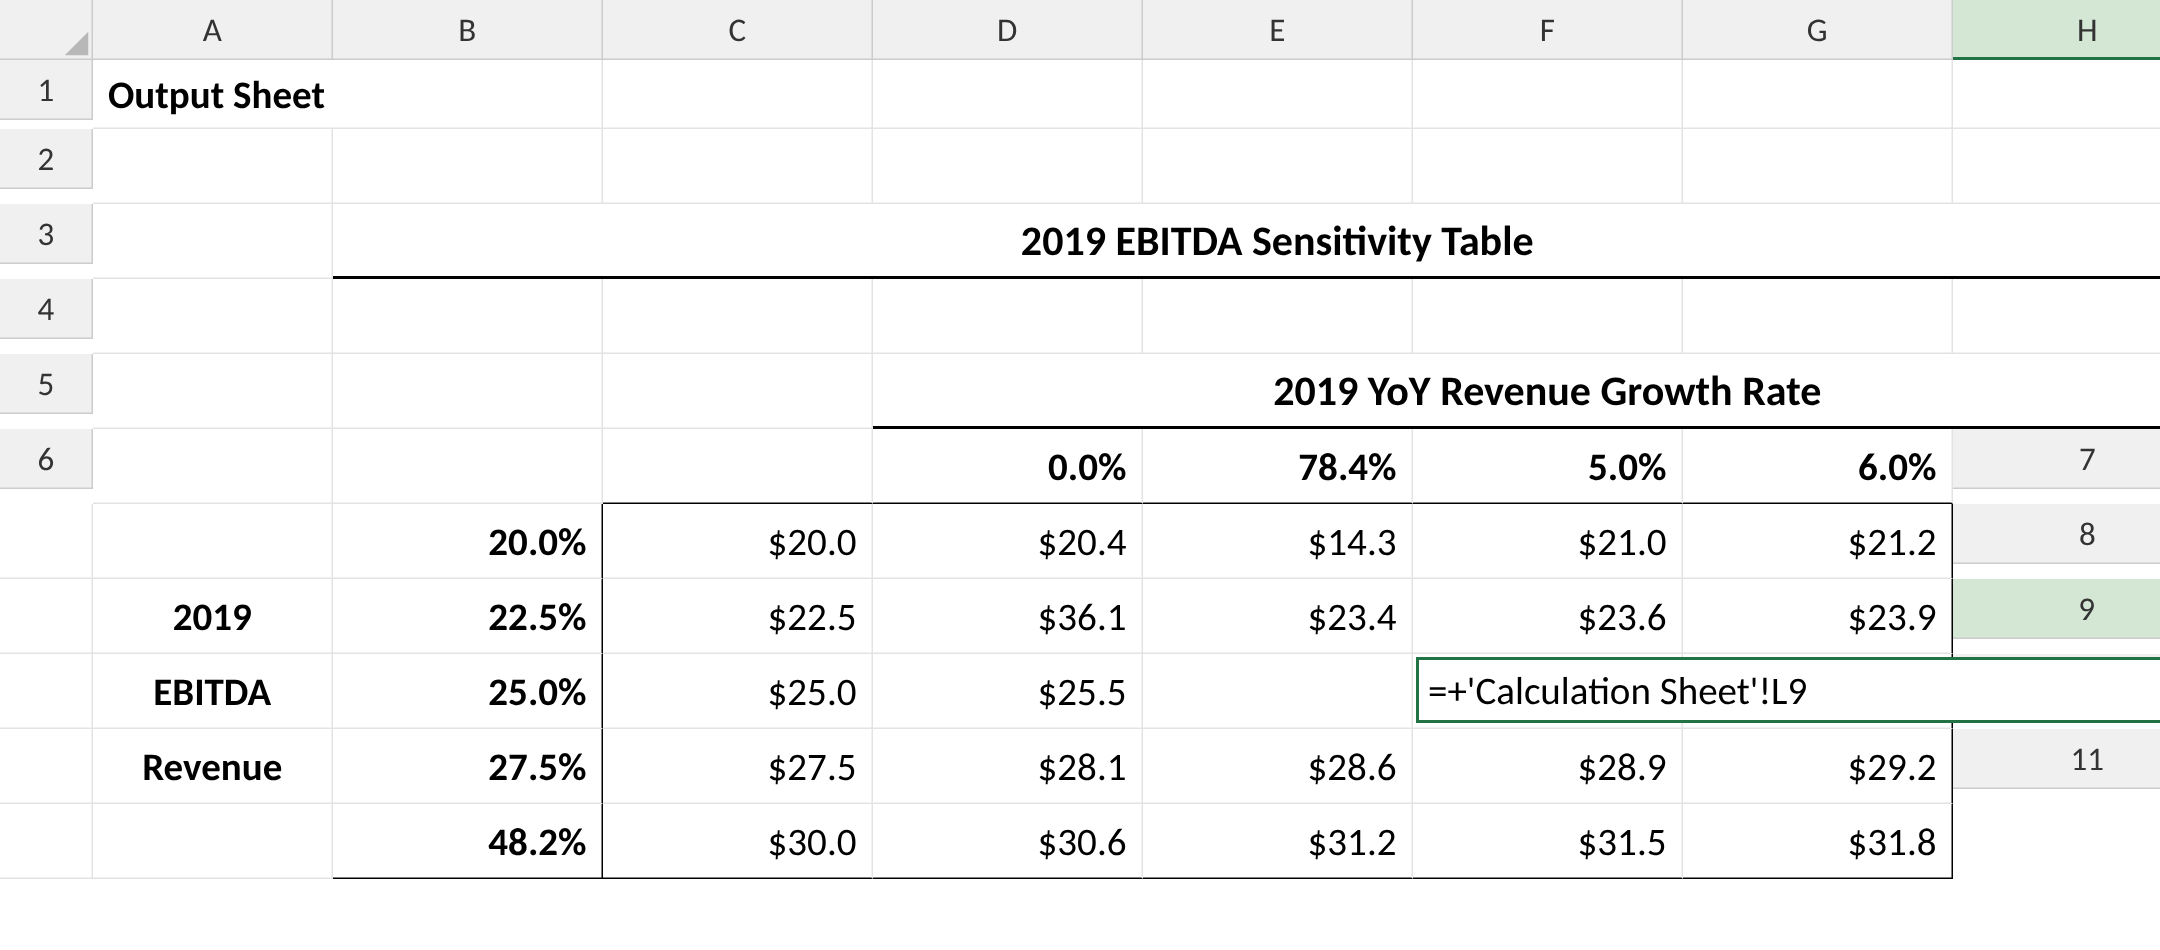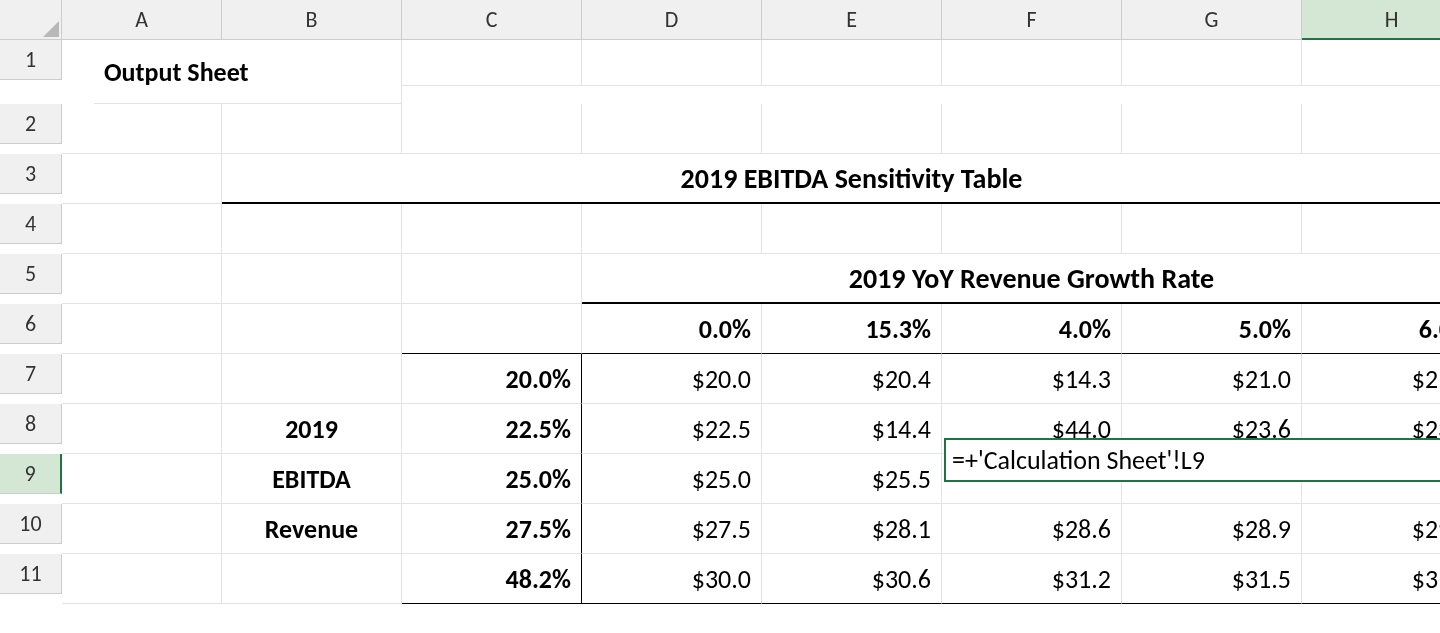--- a/index.html
+++ b/index.html
@@ -89,21 +89,21 @@
   <div class="hdr">A</div>
   <div class="hdr">B</div>
   <div class="hdr">C</div>
   <div class="hdr">D</div>
   <div class="hdr">E</div>
   <div class="hdr">F</div>
   <div class="hdr">G</div>
   <div class="hdr selcol">H</div>
 
   <div class="rowhdr">1</div>
-  <div class="cell left bold" style="grid-column: span 2; height:64px;margin-left:32px;">Output Sheet</div>
+  <div class="cell left bold" style="grid-column: span 2; height:46px;">Output Sheet</div>
   <div class="cell" style="height:46px;"></div>
   <div class="cell" style="height:46px;"></div>
   <div class="cell" style="height:46px;"></div>
   <div class="cell" style="height:46px;"></div>
   <div class="cell" style="height:46px;"></div>
   <div class="cell" style="height:46px;"></div>
 
   <div class="rowhdr">2</div>
   <div class="cell"></div>
   <div class="cell"></div>
@@ -132,42 +132,41 @@
   <div class="cell"></div>
   <div class="cell"></div>
   <div class="cell"></div>
   <div class="cell center bold bb-thick" style="grid-column: span 5; font-size:28px;">2019 YoY Revenue Growth Rate</div>
 
   <div class="rowhdr">6</div>
   <div class="cell"></div>
   <div class="cell"></div>
   <div class="cell box-b"></div>
   <div class="cell bold box-b">0.0%</div>
-  <div class="cell bold box-b">15.3%</div>
-  <div class="cell bold box-b">4.0%</div>
+  <div class="cell bold box-b">78.4%</div>
   <div class="cell bold box-b">5.0%</div>
   <div class="cell bold box-b">6.0%</div>
 
   <div class="rowhdr">7</div>
   <div class="cell"></div>
   <div class="cell"></div>
   <div class="cell bold box-r">20.0%</div>
   <div class="cell">$20.0</div>
   <div class="cell">$20.4</div>
   <div class="cell">$14.3</div>
   <div class="cell">$21.0</div>
   <div class="cell box-r">$21.2</div>
 
   <div class="rowhdr">8</div>
   <div class="cell"></div>
   <div class="cell bold center">2019</div>
   <div class="cell bold box-r">22.5%</div>
   <div class="cell">$22.5</div>
-  <div class="cell">$14.4</div>
-  <div class="cell">$44.0</div>
+  <div class="cell">$36.1</div>
+  <div class="cell">$23.4</div>
   <div class="cell">$23.6</div>
   <div class="cell box-r">$23.9</div>
 
   <div class="rowhdr selrow">9</div>
   <div class="cell"></div>
   <div class="cell bold center">EBITDA</div>
   <div class="cell bold box-r">25.0%</div>
   <div class="cell">$25.0</div>
   <div class="cell">$25.5</div>
   <div class="cell"></div>

